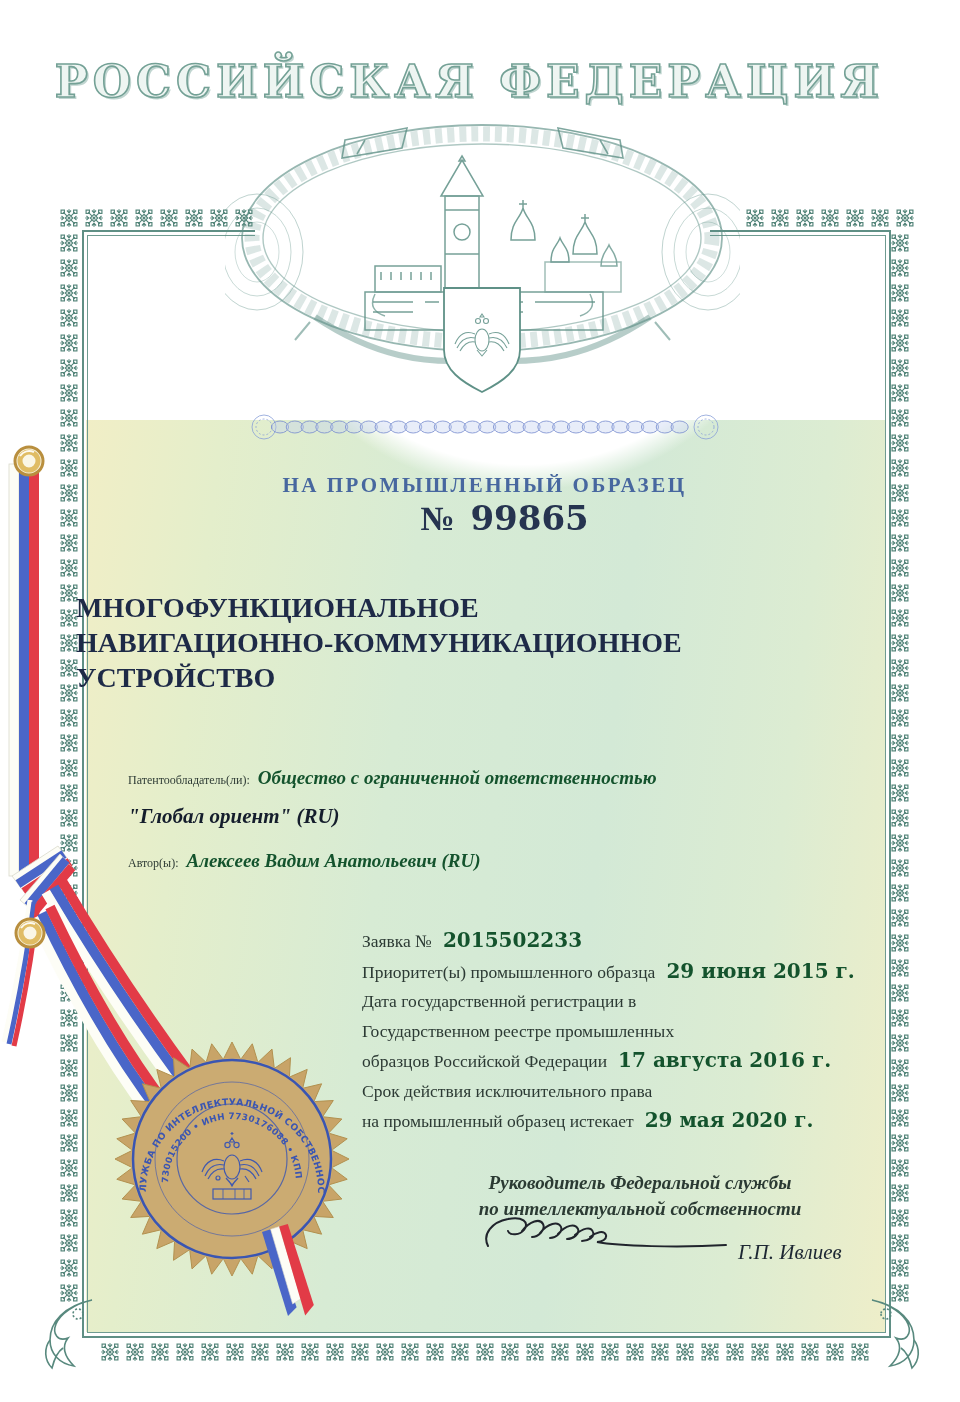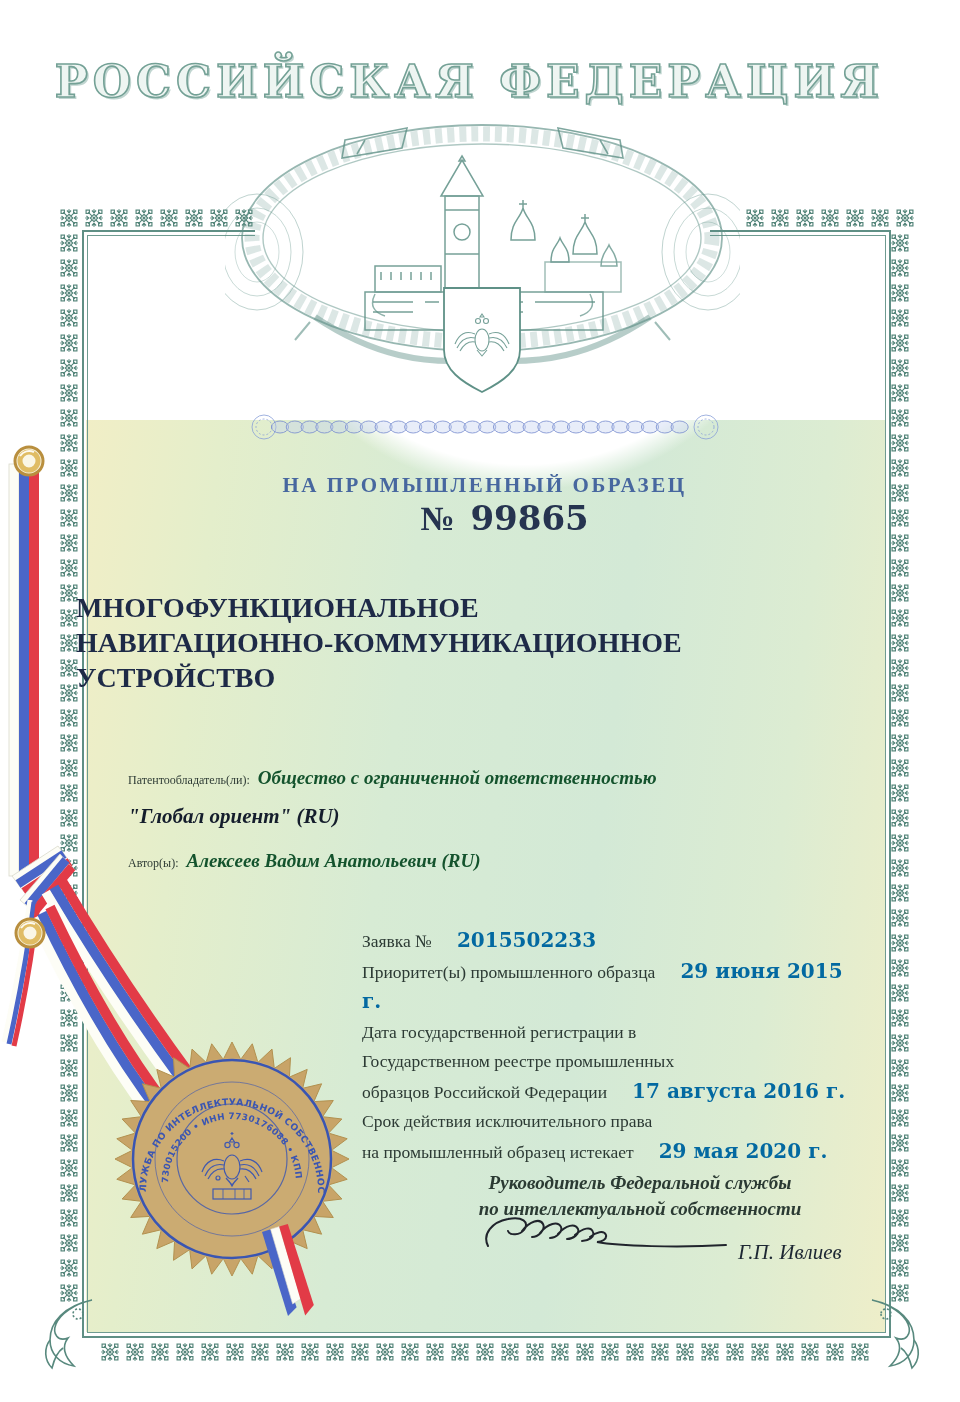--- a/index.html
+++ b/index.html
@@ -47,21 +47,21 @@
   
   .holder{position:absolute;left:128px;top:760px;width:740px;z-index:3;line-height:36px;}
   .lbl{font-size:12px;color:#2e3b35;}
   .val{font-size:19px;font-weight:bold;font-style:italic;color:#14532d;margin-left:8px;}
   .val2{font-size:21px;font-weight:bold;font-style:italic;color:#141d2c;}
   .author{position:absolute;left:128px;top:850px;width:740px;z-index:3;}
 
   
   .reg{position:absolute;left:362px;top:926px;width:500px;z-index:3;line-height:28.5px;}
   .reg .rl{font-size:17.5px;color:#2c3a34;}
-  .reg .rv{font-size:20px;font-weight:bold;color:#0369a1;margin-left:25px;font-family:"DejaVu Serif",serif;}
+  .reg .rv{font-size:20px;font-weight:bold;color:#14532d;margin-left:11px;font-family:"DejaVu Serif",serif;}
 
   
   .post{position:absolute;left:450px;top:1143px;width:380px;text-align:center;z-index:3;
         font-style:italic;font-weight:bold;font-size:19px;line-height:26px;color:#2b3a33;margin-top:27px;}
   .sig{position:absolute;left:478px;top:1206px;z-index:3;}
   .sname{position:absolute;left:738px;top:1216px;z-index:3;font-style:italic;font-size:21px;color:#1d2733;margin-top:24px;}
 
   
   .ribbon{position:absolute;left:0;top:430px;z-index:4;}
   .seal{position:absolute;left:112px;top:1039px;z-index:5;}

